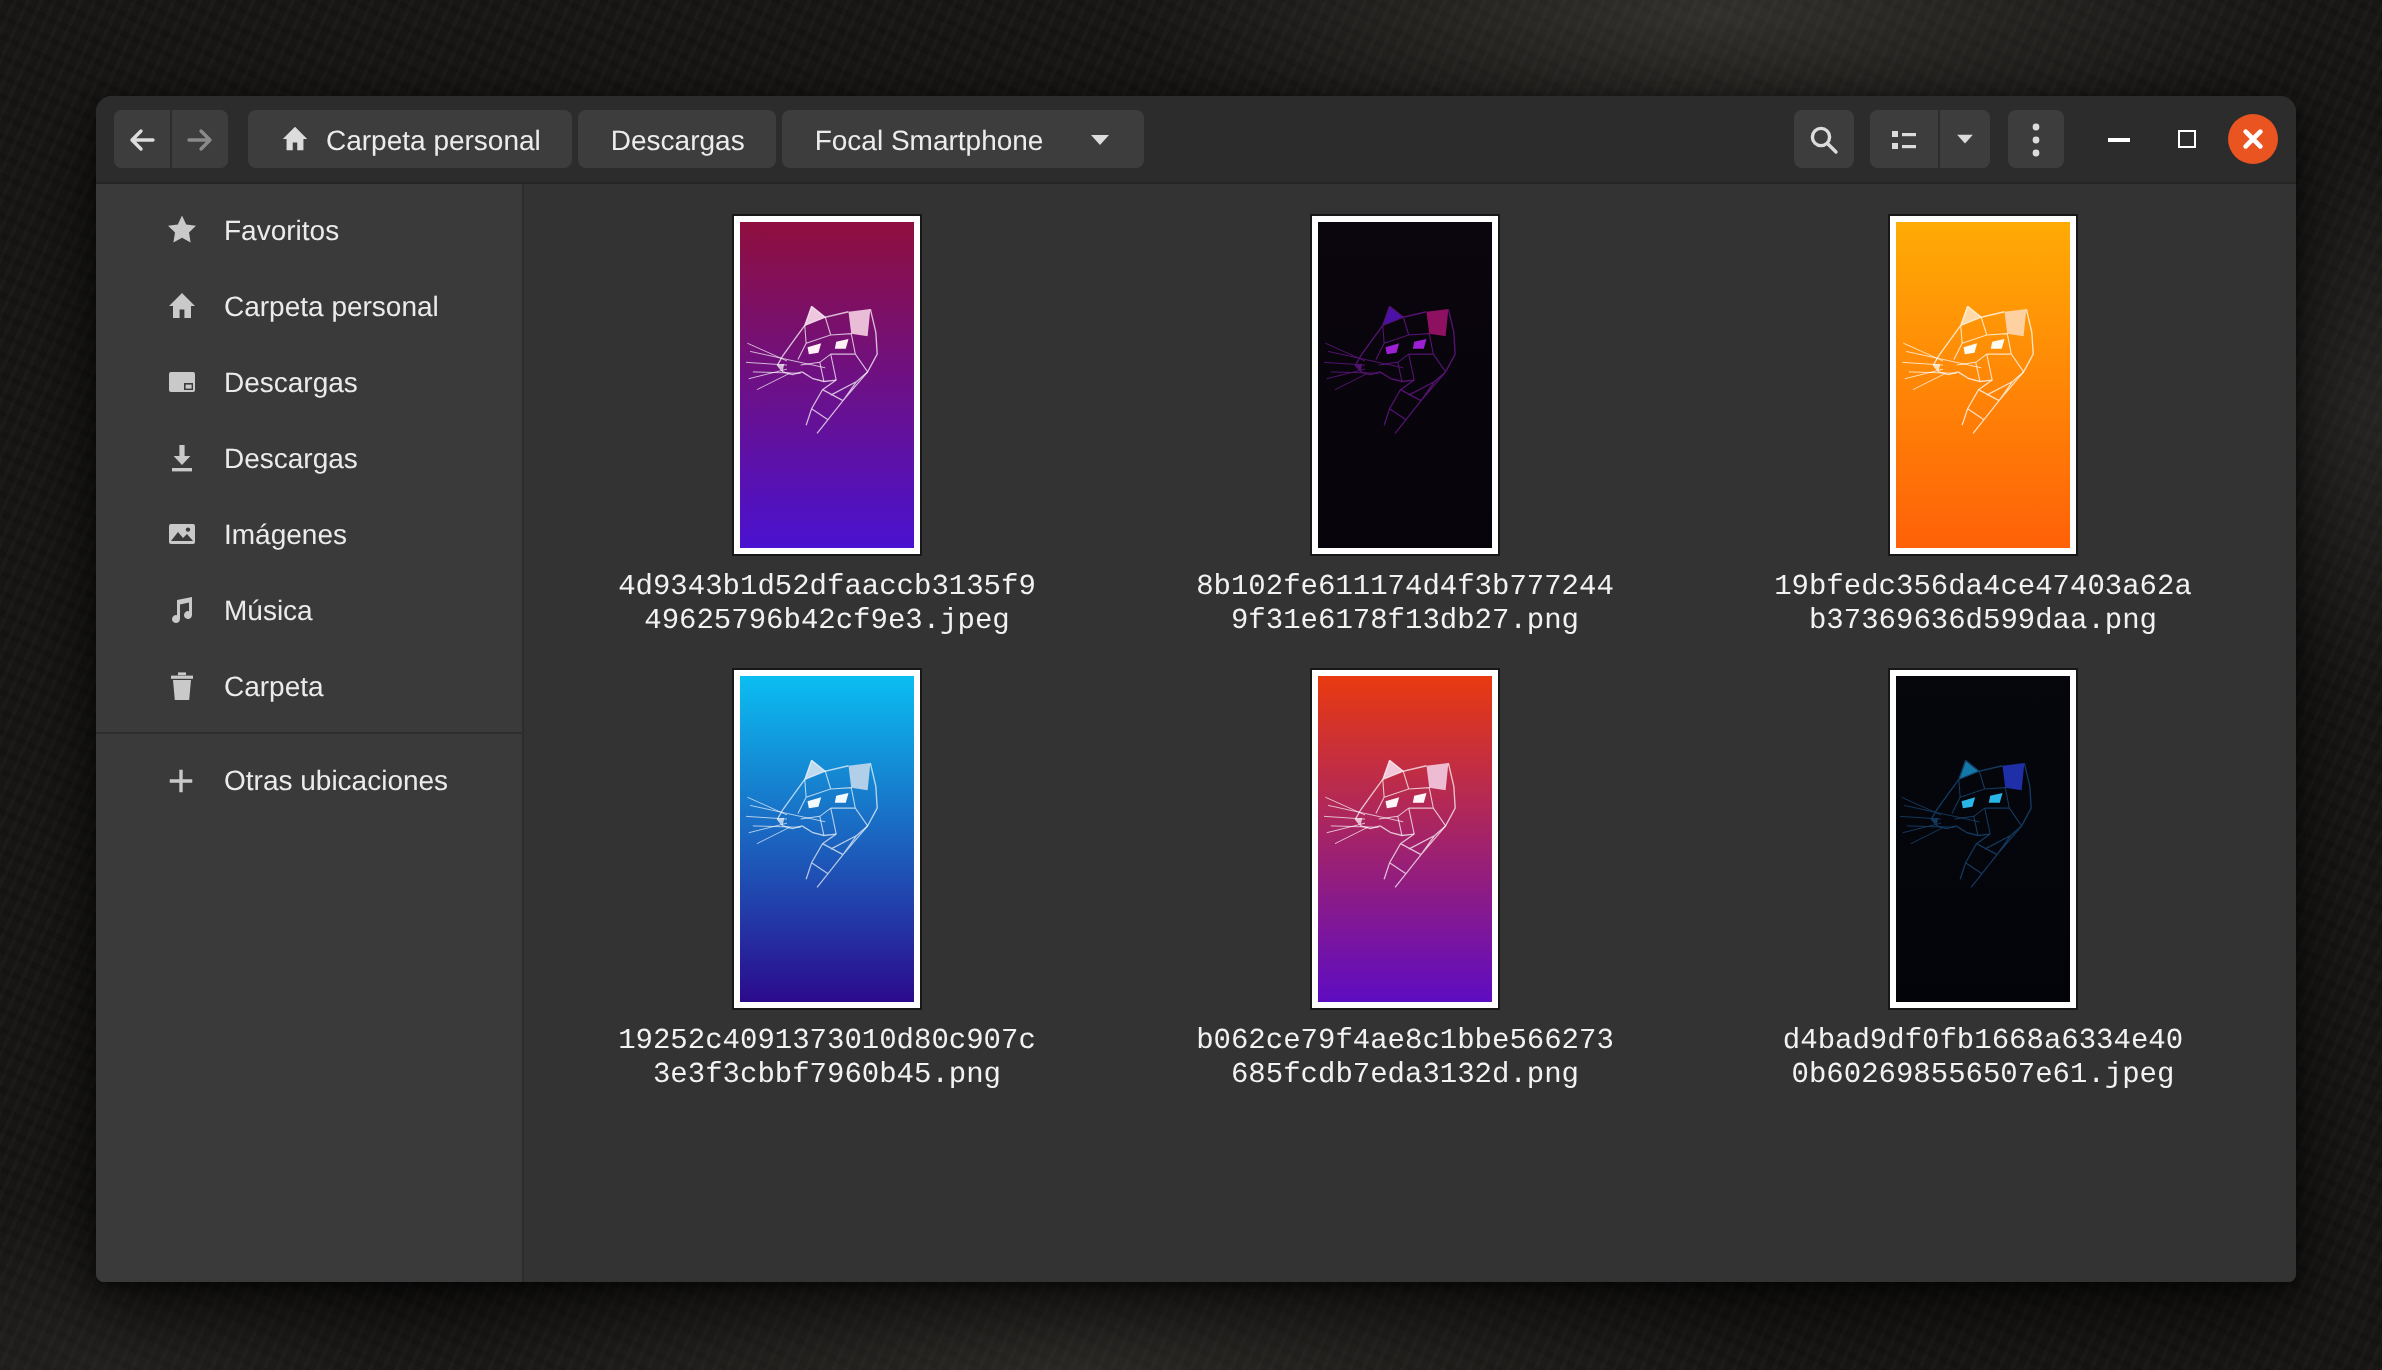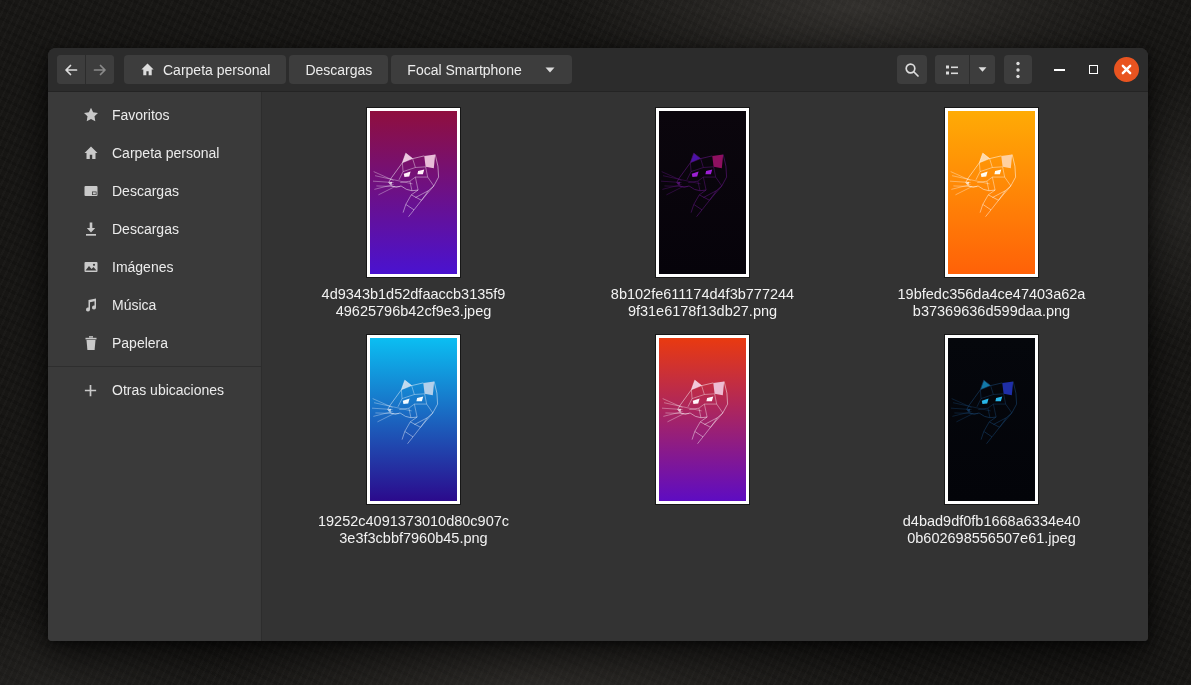--- a/index.html
+++ b/index.html
@@ -80,21 +80,21 @@
   }
   .side-sep { height:1px; background:#2e2e2e; margin:4px 0; }
   .side-icon { width:17px; display:flex; justify-content:center; }
   .side-icon .ic-fill { fill:#c9c9c9; }
   
   .content {
     flex:1; background:#333333; overflow:hidden;
     padding:16px 0 0 7px;
     display:grid; grid-template-columns:repeat(3, 289px);
     grid-auto-rows:min-content; row-gap:15px;
-    justify-items:center; align-content:start;
+    justify-items:center; align-content:start;font-family:Liberation Mono, monospace;
   }
   .cell { display:flex; flex-direction:column; align-items:center; cursor:pointer; }
   .thumb {
     width:93px; height:169px;
     background:linear-gradient(180deg, var(--g1), var(--g2));
     border:3px solid #fff; outline:1px solid rgba(0,0,0,.55);
     display:flex; align-items:center; justify-content:center;
     position:relative;
   }
   .thumb svg.fossa { width:82px; height:82px; margin-top:-10px; }
@@ -267,21 +267,21 @@
         <span>Música</span>
       </div>
       <div class="side-item">
         <span class="side-icon">
           <svg class="ic" width="16" height="16" viewBox="0 0 16 16">
               <path class="ic-fill" d="M3.5 5 H12.5 L11.6 15 H4.4 Z"></path>
               <rect class="ic-fill" x="2.5" y="2.8" width="11" height="1.6"></rect>
               <rect class="ic-fill" x="6" y="1.2" width="4" height="1.4"></rect>
             </svg>
         </span>
-        <span>Papelera</span>
+        <span>Carpeta</span>
       </div>
       <div class="side-sep"></div>
       <div class="side-item">
         <span class="side-icon">
           <svg class="ic" width="15" height="15" viewBox="0 0 16 16">
               <path class="ic-fill" d="M7.1 2 H8.9 V7.1 H14 V8.9 H8.9 V14 H7.1 V8.9 H2 V7.1 H7.1 Z"></path>
             </svg>
         </span>
         <span>Otras ubicaciones</span>
       </div>
@@ -336,20 +336,24 @@
           <span>3e3f3cbbf7960b45.png</span>
         </div>
       </div>
 
       <div class="cell">
         <div class="thumb" style="--g1: #E93A10; --g2: #5E0CC2; --fs: #FFFFFFB8; --fel: #F2C8DA; --fer: #EDBCD2; --fey: #FFF5FA;">
           <svg class="fossa">
               <use href="#fossa"></use>
             </svg>
         </div>
+        <div class="fname">
+          <span>b062ce79f4ae8c1bbe566273</span><br>
+          <span>685fcdb7eda3132d.png</span>
+        </div>
       </div>
 
       <div class="cell">
         <div class="thumb" style="--g1: #05070C; --g2: #030409; --fs: #14395F; --fel: #1279A8; --fer: #1F2FA8; --fey: #28B6E8;">
           <svg class="fossa">
               <use href="#fossa"></use>
             </svg>
         </div>
         <div class="fname">
           <span>d4bad9df0fb1668a6334e40</span><br>

